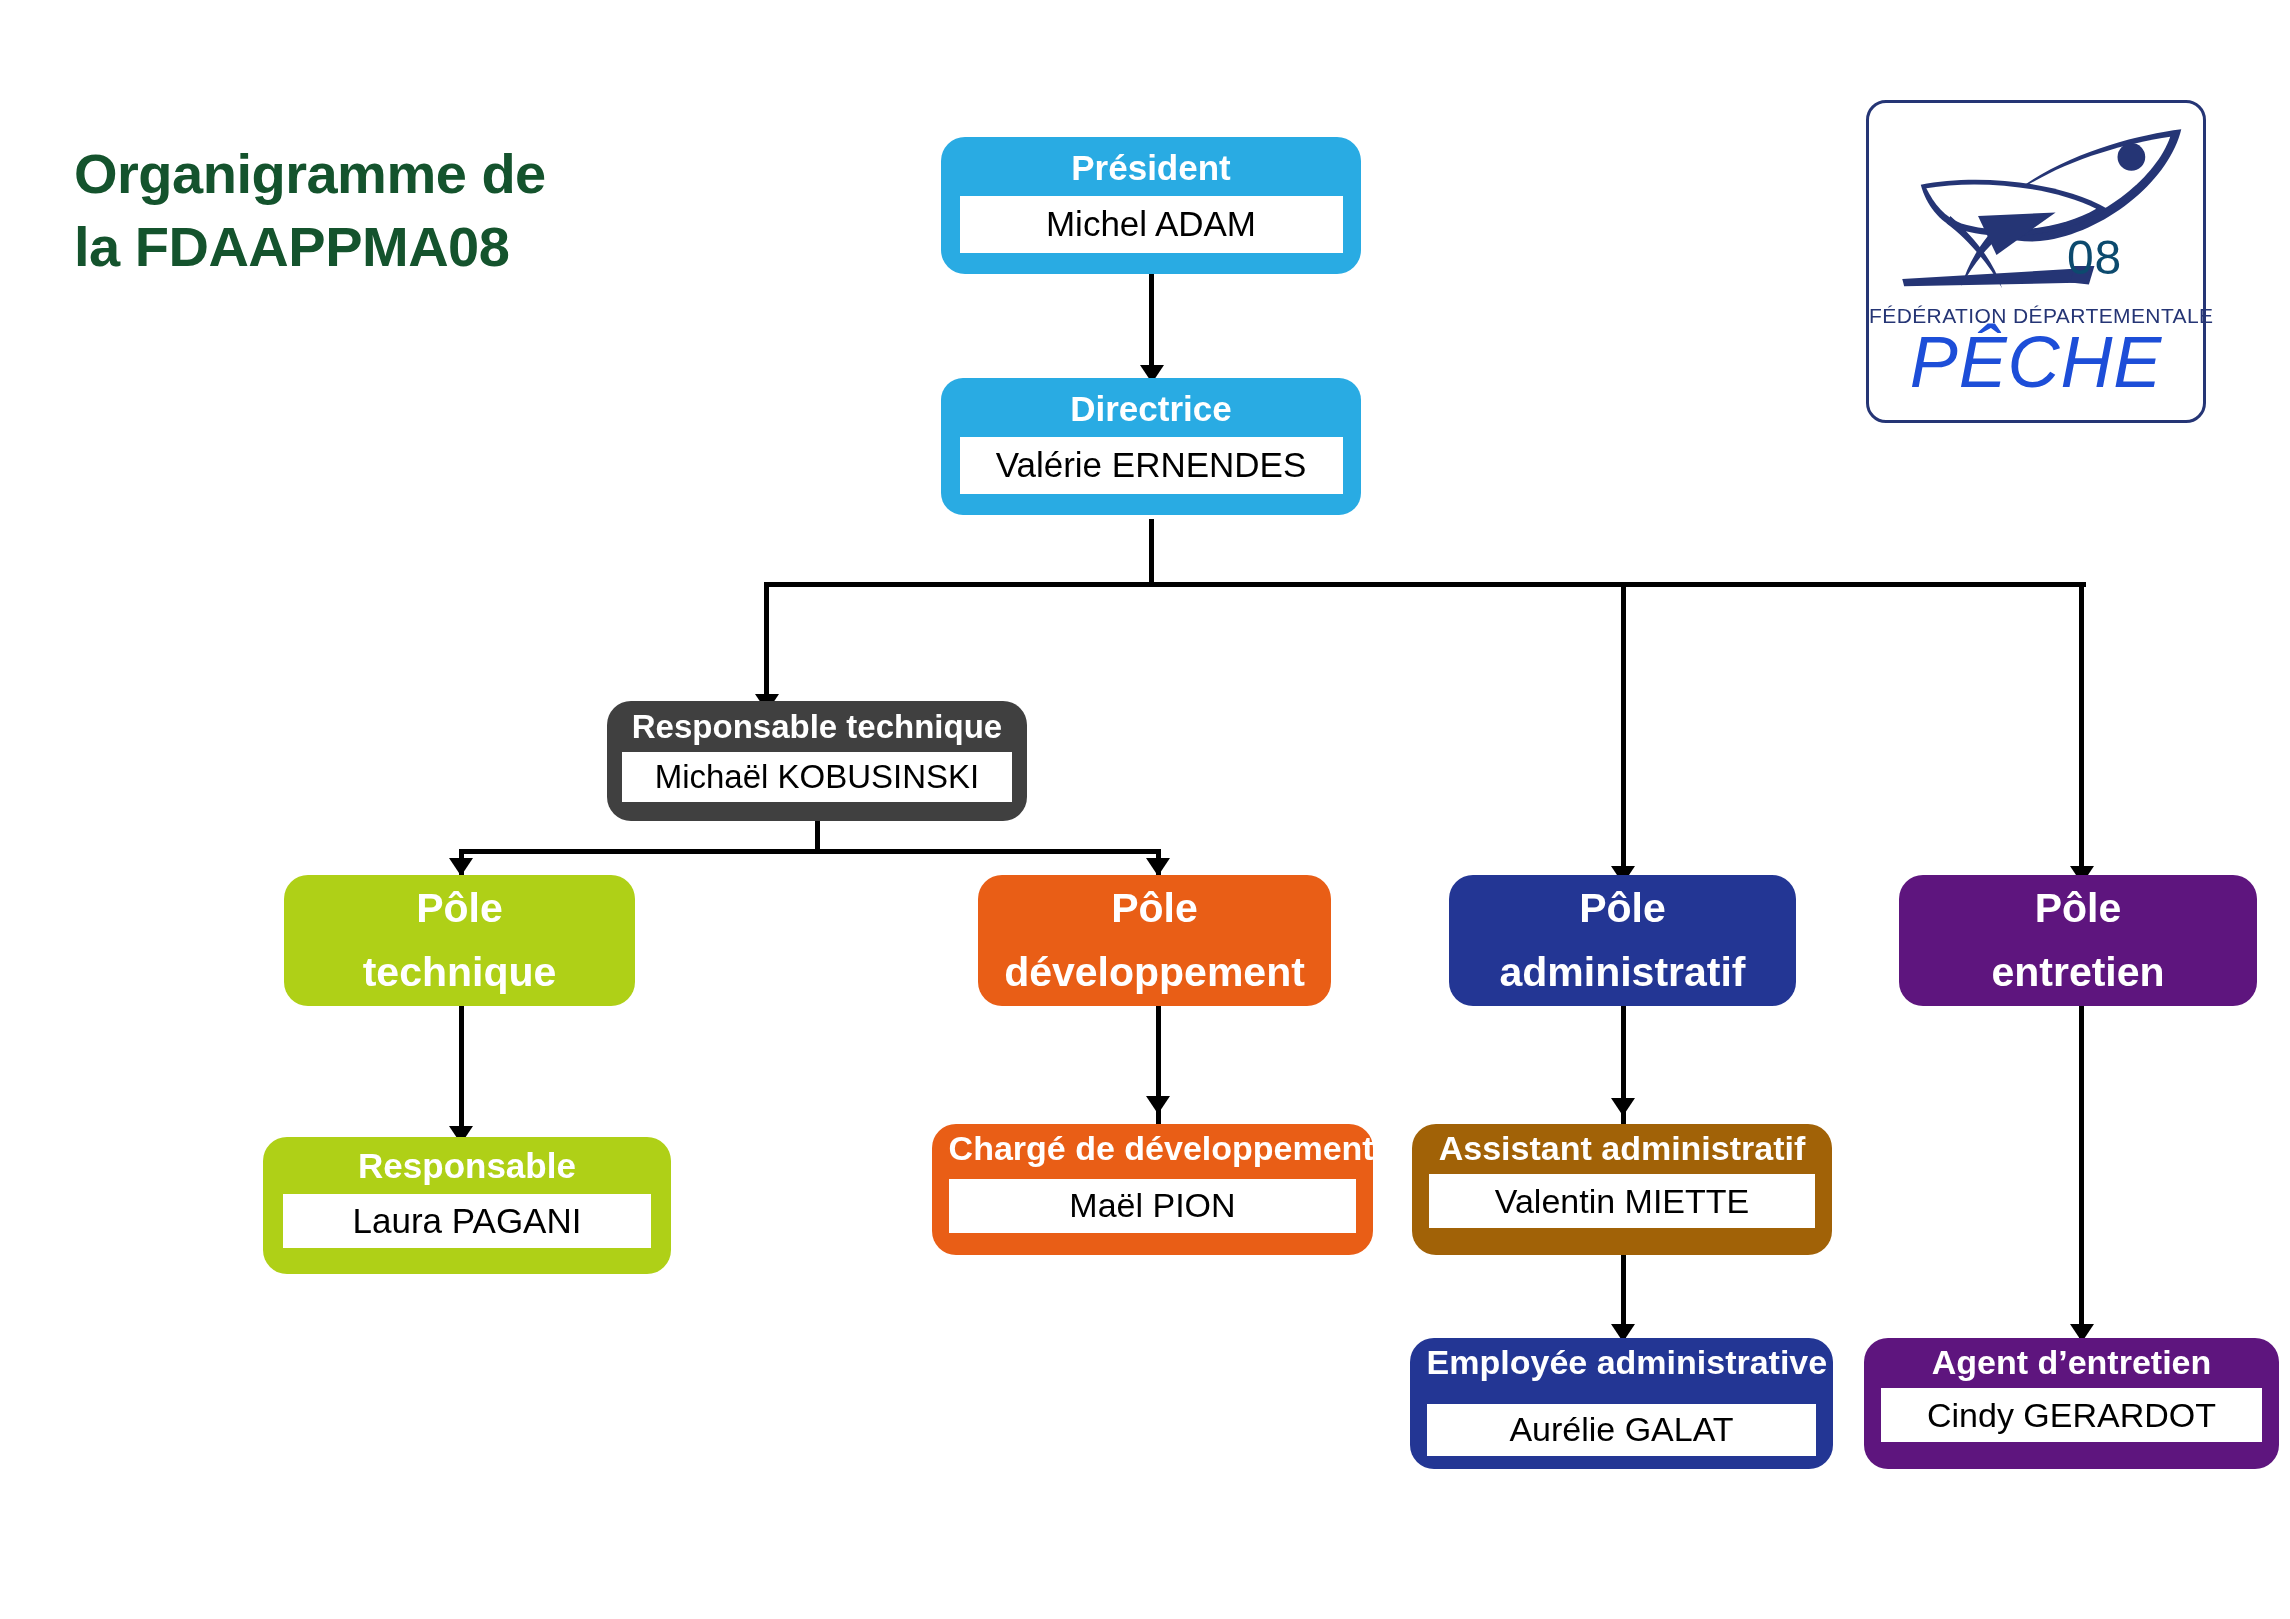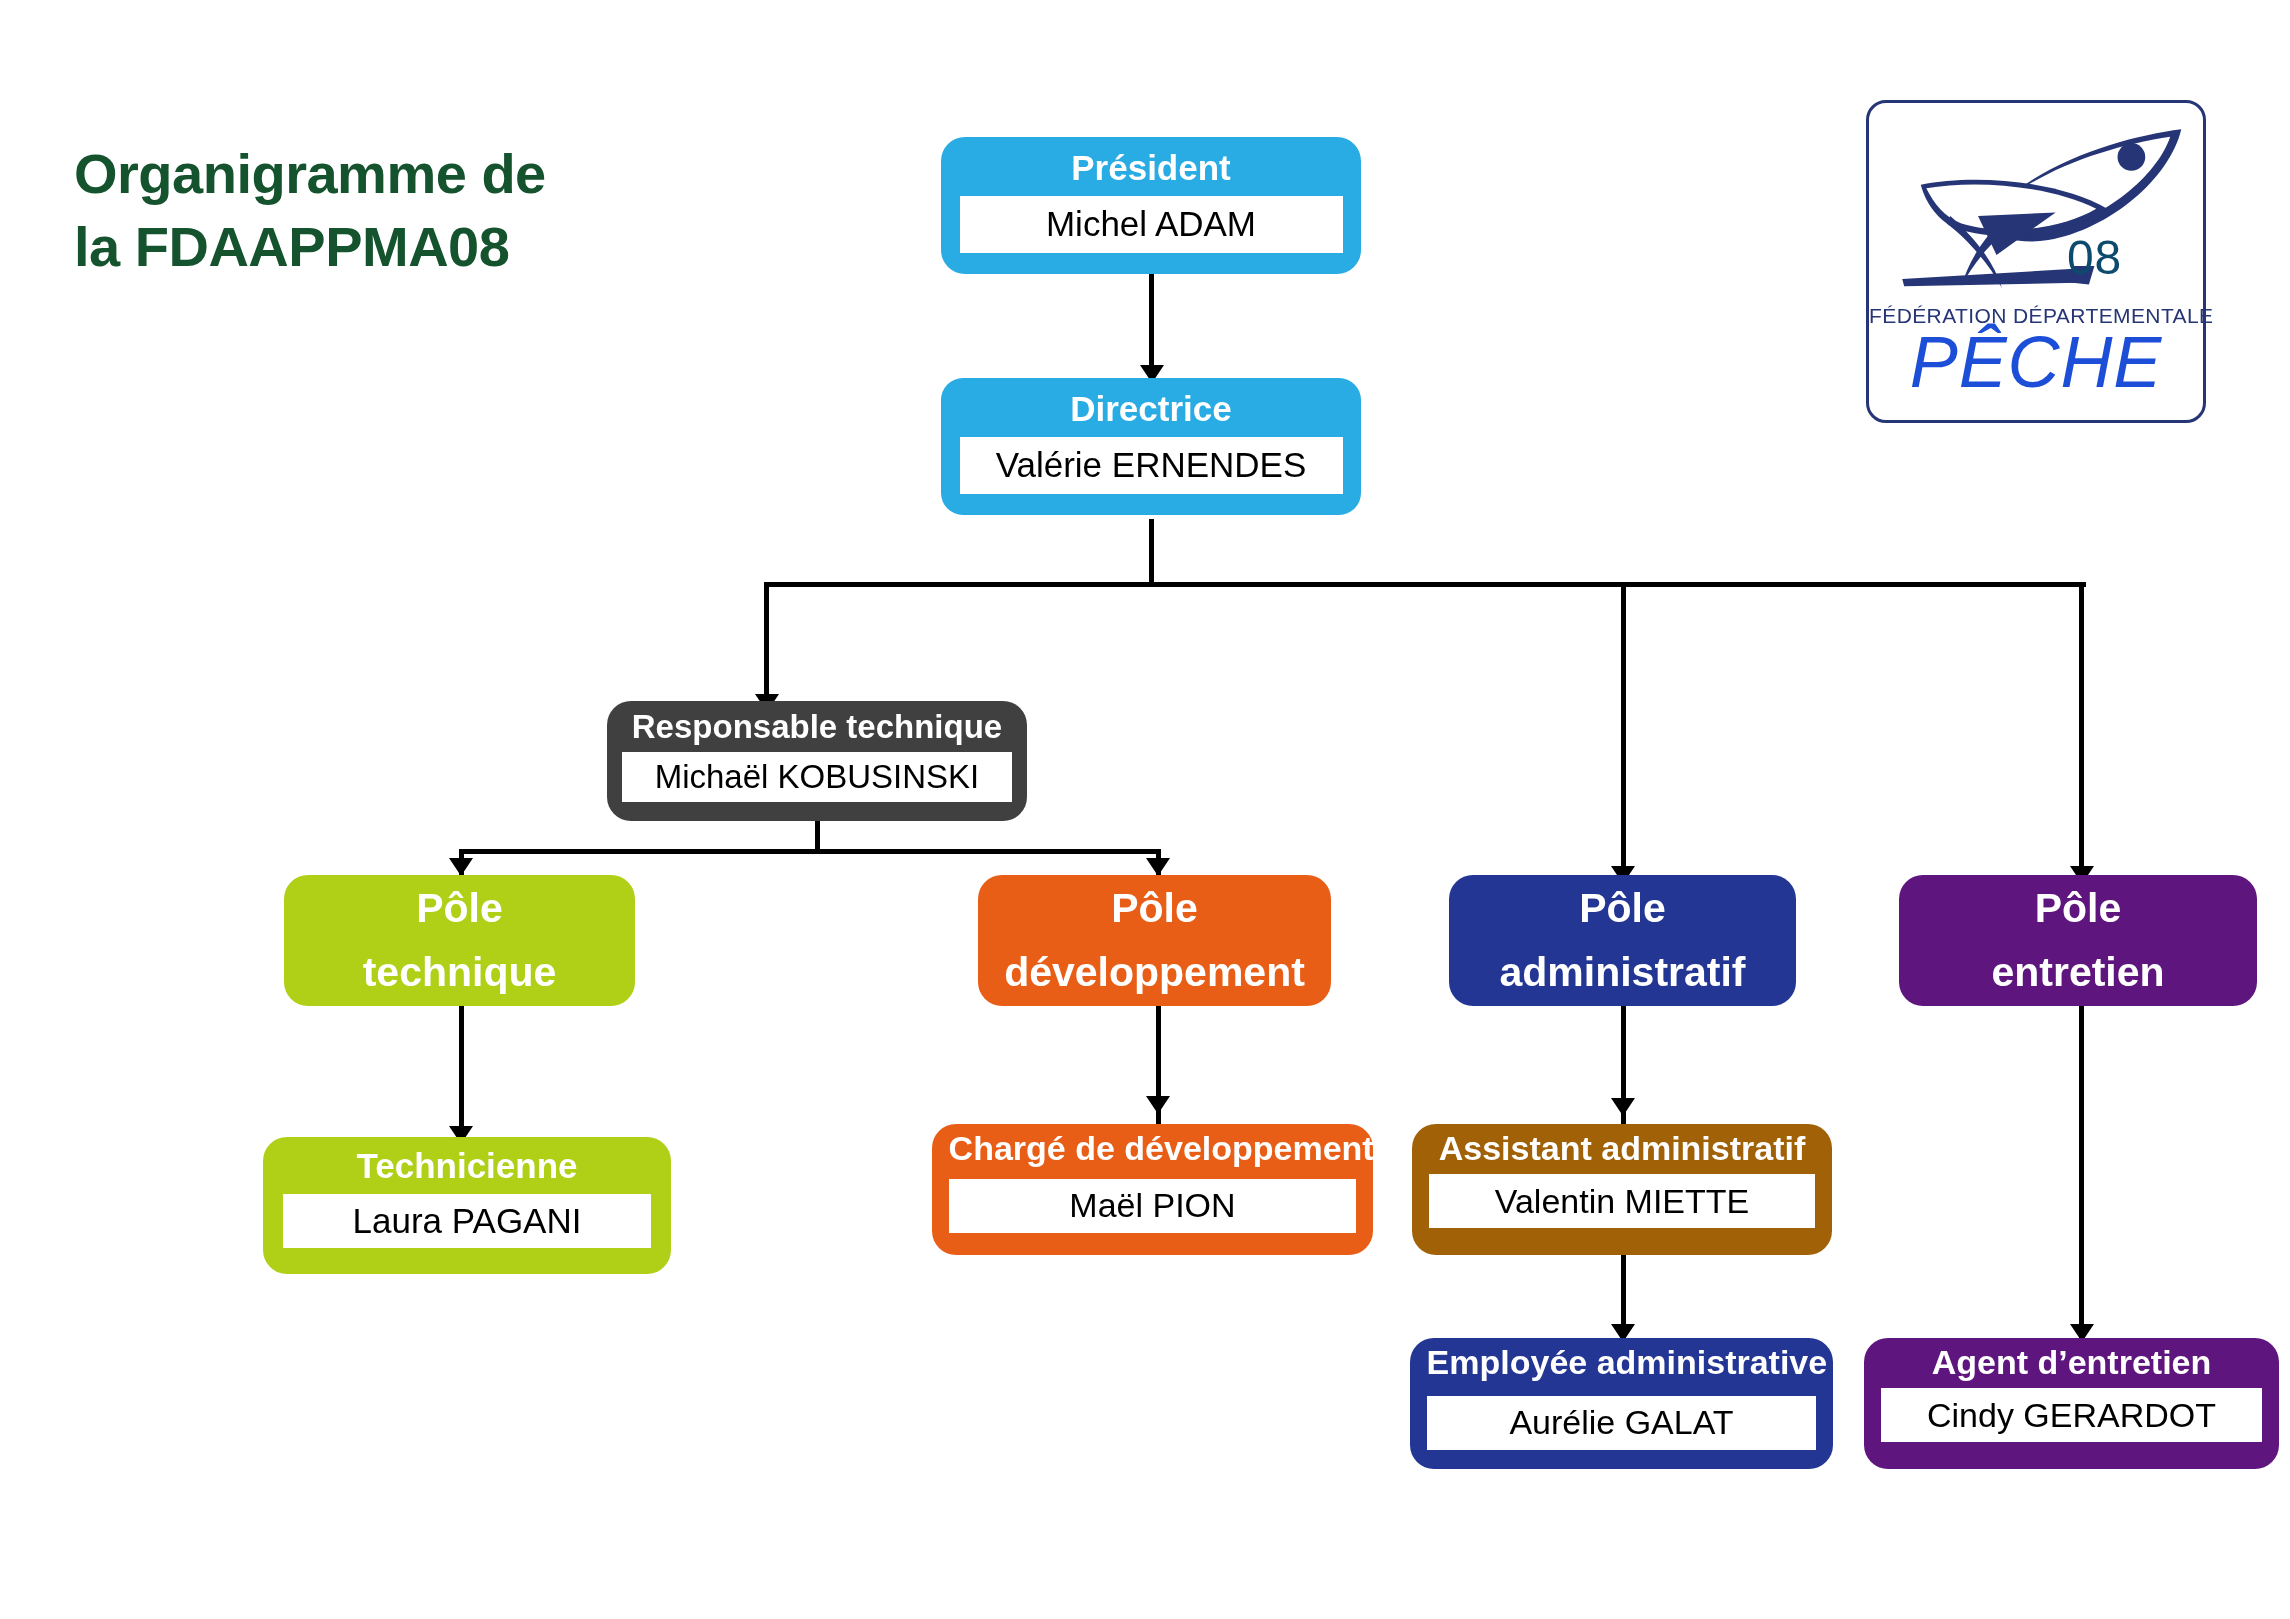--- a/index.html
+++ b/index.html
@@ -236,36 +236,36 @@
     <div class="role">Pôle</div>
     <div class="role">administratif</div>
   </div>
 
   <div class="node pole" style="left:1899px; top:875px; width:358px; height:131px; background:#5E157E;">
     <div class="role">Pôle</div>
     <div class="role">entretien</div>
   </div>
 
   <div class="node" style="left:263px; top:1137px; width:408px; height:137px; background:#AFD017; padding:11px 20px 14.8px 20px;">
-    <div class="role" style="font-size:35px; padding-bottom:9.2px;">Technicienne</div>
+    <div class="role" style="font-size:35px; padding-bottom:9.2px;">Responsable</div>
     <div class="person" style="font-size:35px; height:54px;">Laura PAGANI</div>
   </div>
 
   <div class="node" style="left:932px; top:1124px; width:441px; height:131px; background:#E95E16; padding:7.4px 16.6px 13px 16.6px;">
     <div class="role" style="font-size:34px; padding-bottom:12px;">Chargé de développement</div>
     <div class="person" style="font-size:34px; height:54px;">Maël PION</div>
   </div>
 
   <div class="node" style="left:1412px; top:1124px; width:420px; height:131px; background:#a16207; padding:7.4px 16.6px 13px 16.6px;">
     <div class="role" style="font-size:34px; padding-bottom:7.4px;">Assistant administratif</div>
     <div class="person" style="font-size:34px; height:54px;">Valentin MIETTE</div>
   </div>
 
   <div class="node" style="left:1410px; top:1338px; width:423px; height:131px; background:#233694; padding:7.4px 16.6px 13px 16.6px;">
-    <div class="role" style="font-size:34px; padding-bottom:15px;">Employée administrative</div>
+    <div class="role" style="font-size:34px; padding-bottom:23px;">Employée administrative</div>
     <div class="person" style="font-size:34px; height:54px;">Aurélie GALAT</div>
   </div>
 
   <div class="node" style="left:1864px; top:1338px; width:415px; height:131px; background:#5E157E; padding:7.4px 16.6px 13px 16.6px;">
     <div class="role" style="font-size:34px; padding-bottom:7.4px;">Agent d’entretien</div>
     <div class="person" style="font-size:34px; height:54px;">Cindy GERARDOT</div>
   </div>
 
 </div>
 

